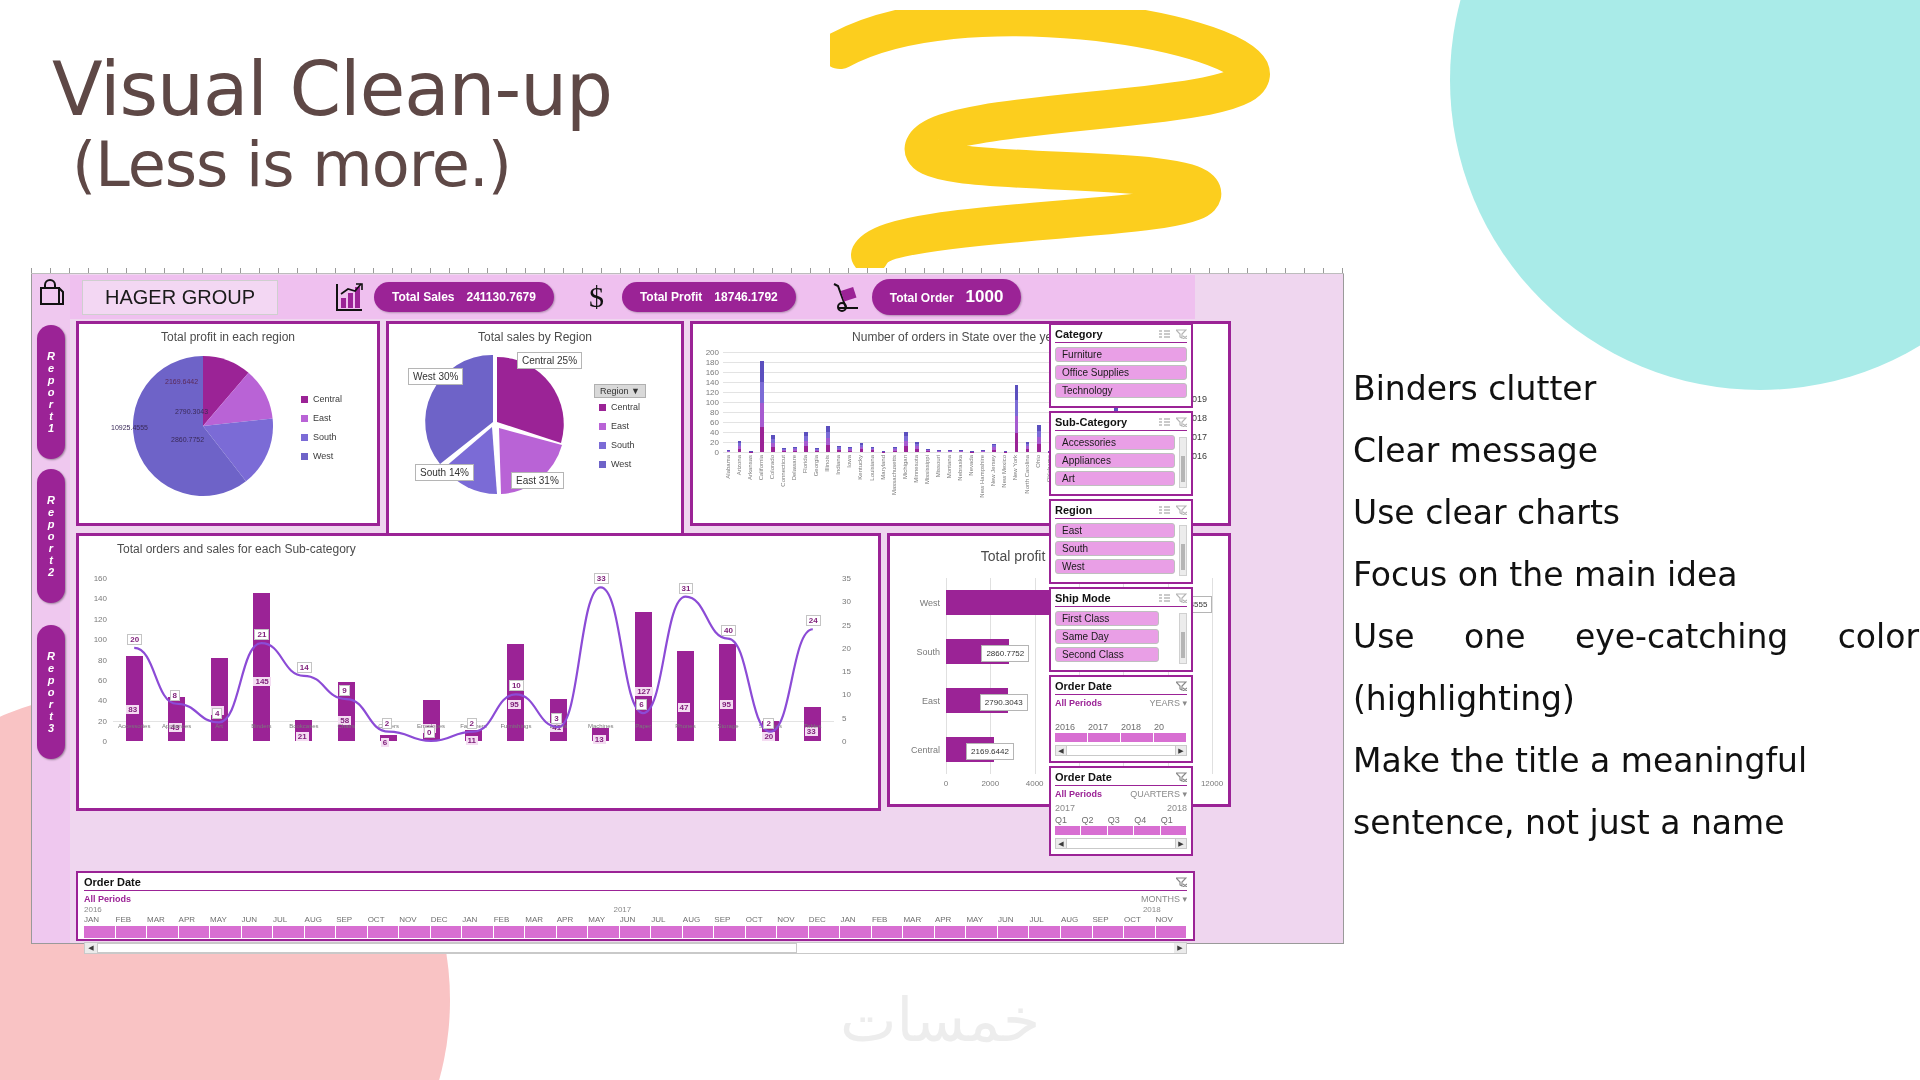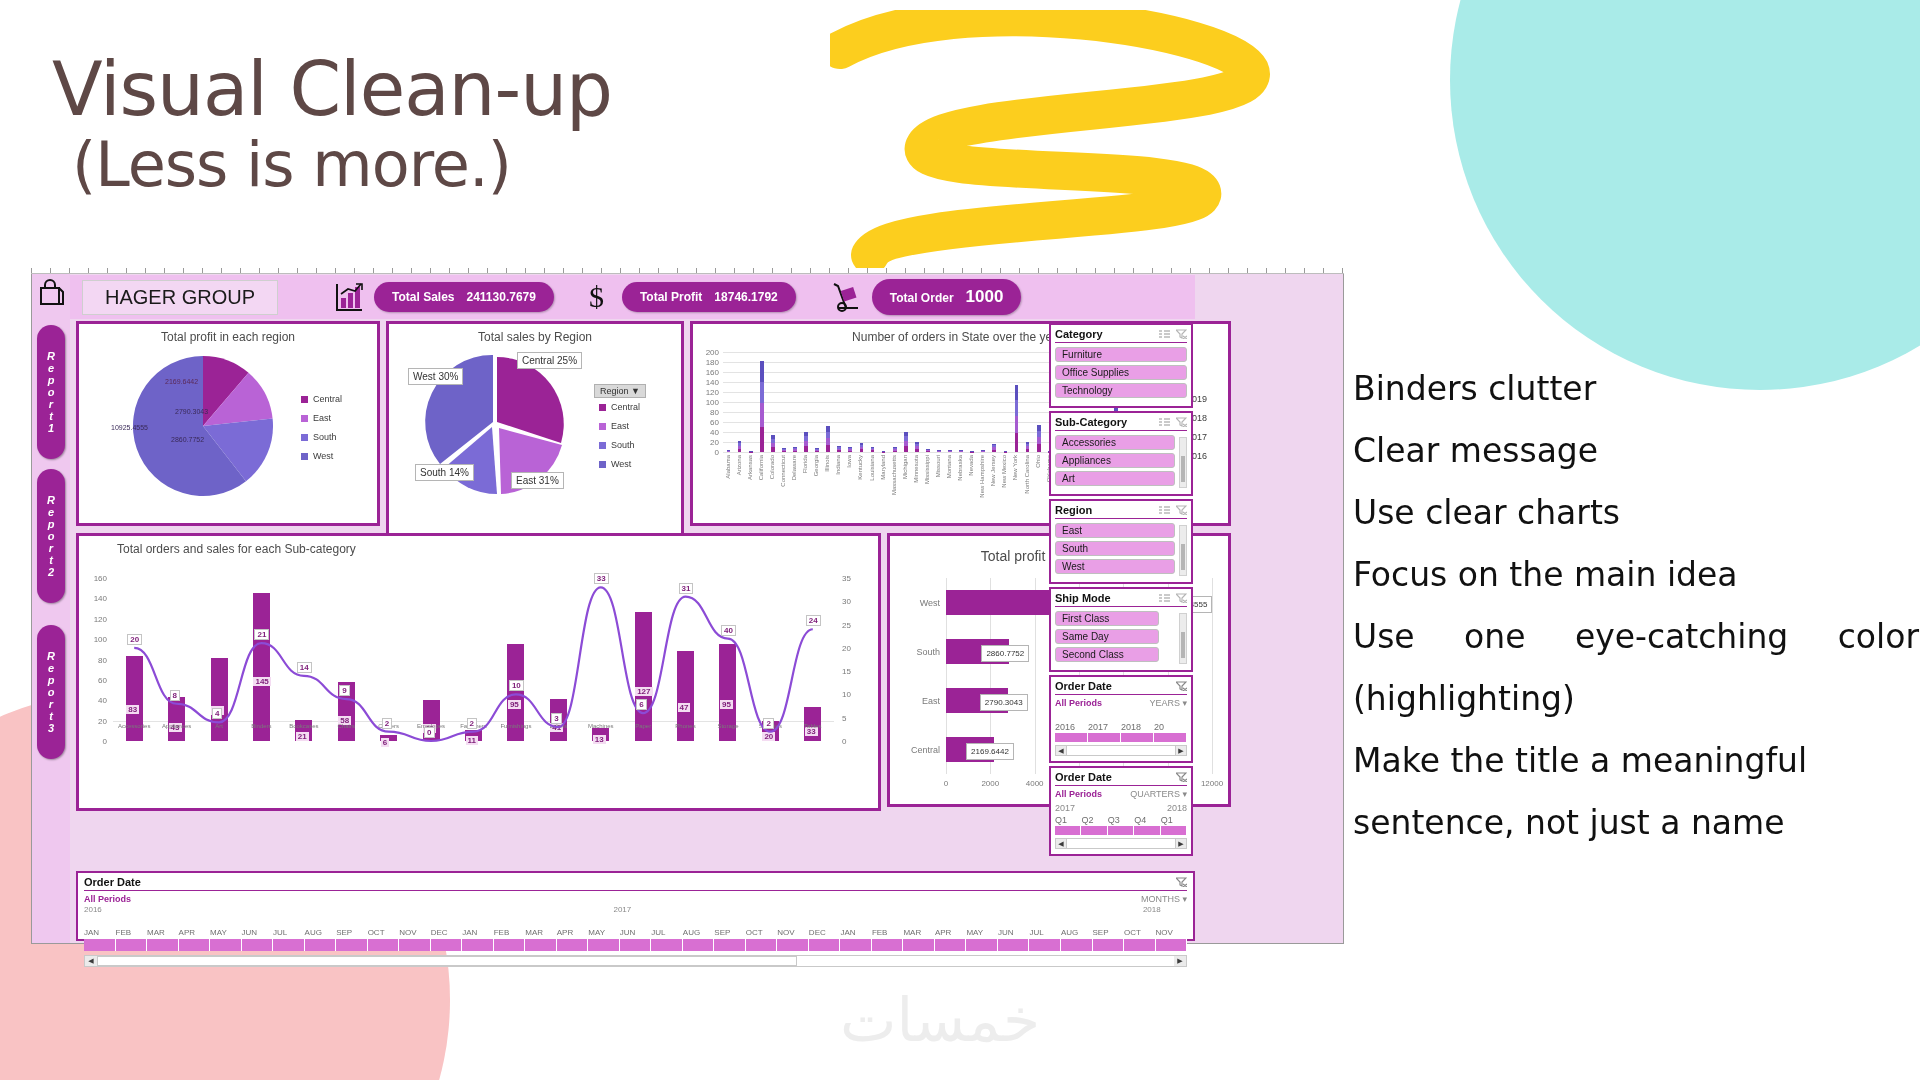--- a/index.html
+++ b/index.html
@@ -189,21 +189,21 @@
     font-size: 7px; display: flex; align-items: center; justify-content: center;
   }
   .tl-scroll .arw.r { border-right: none; border-left: 1px solid #c9c9c9; margin-left: auto; }
   .tl-scroll .trk { flex: 1; height: 100%; }
 
   
   .bottom-tl {
     position: absolute; left: 44px; right: 148px; bottom: 2px; height: 70px;
     background: #ffffff; border: 2px solid #9B2396; padding: 3px 6px;
   }
-  .btl-months { display: flex; font-size: 8px; color: #6f6f6f; margin-top: 14px; }
+  .btl-months { display: flex; font-size: 8px; color: #6f6f6f; margin-top: 1px; }
   .btl-months span { flex: 1; }
   .btl-years { display: flex; font-size: 8px; color: #8a8a8a; }
   .btl-bar { display: flex; height: 12px; margin-top: 2px; }
   .btl-bar i { flex: 1; background: #D86FD2; border-right: 1px solid #ffffff; display: block; }
   .btl-scroll {
     display: flex; align-items: center; margin-top: 4px; height: 12px;
     border: 1px solid #c9c9c9; background: #ffffff;
   }
   .btl-scroll .arw {
     width: 12px; height: 100%; background: #ebebeb; font-size: 7px;

